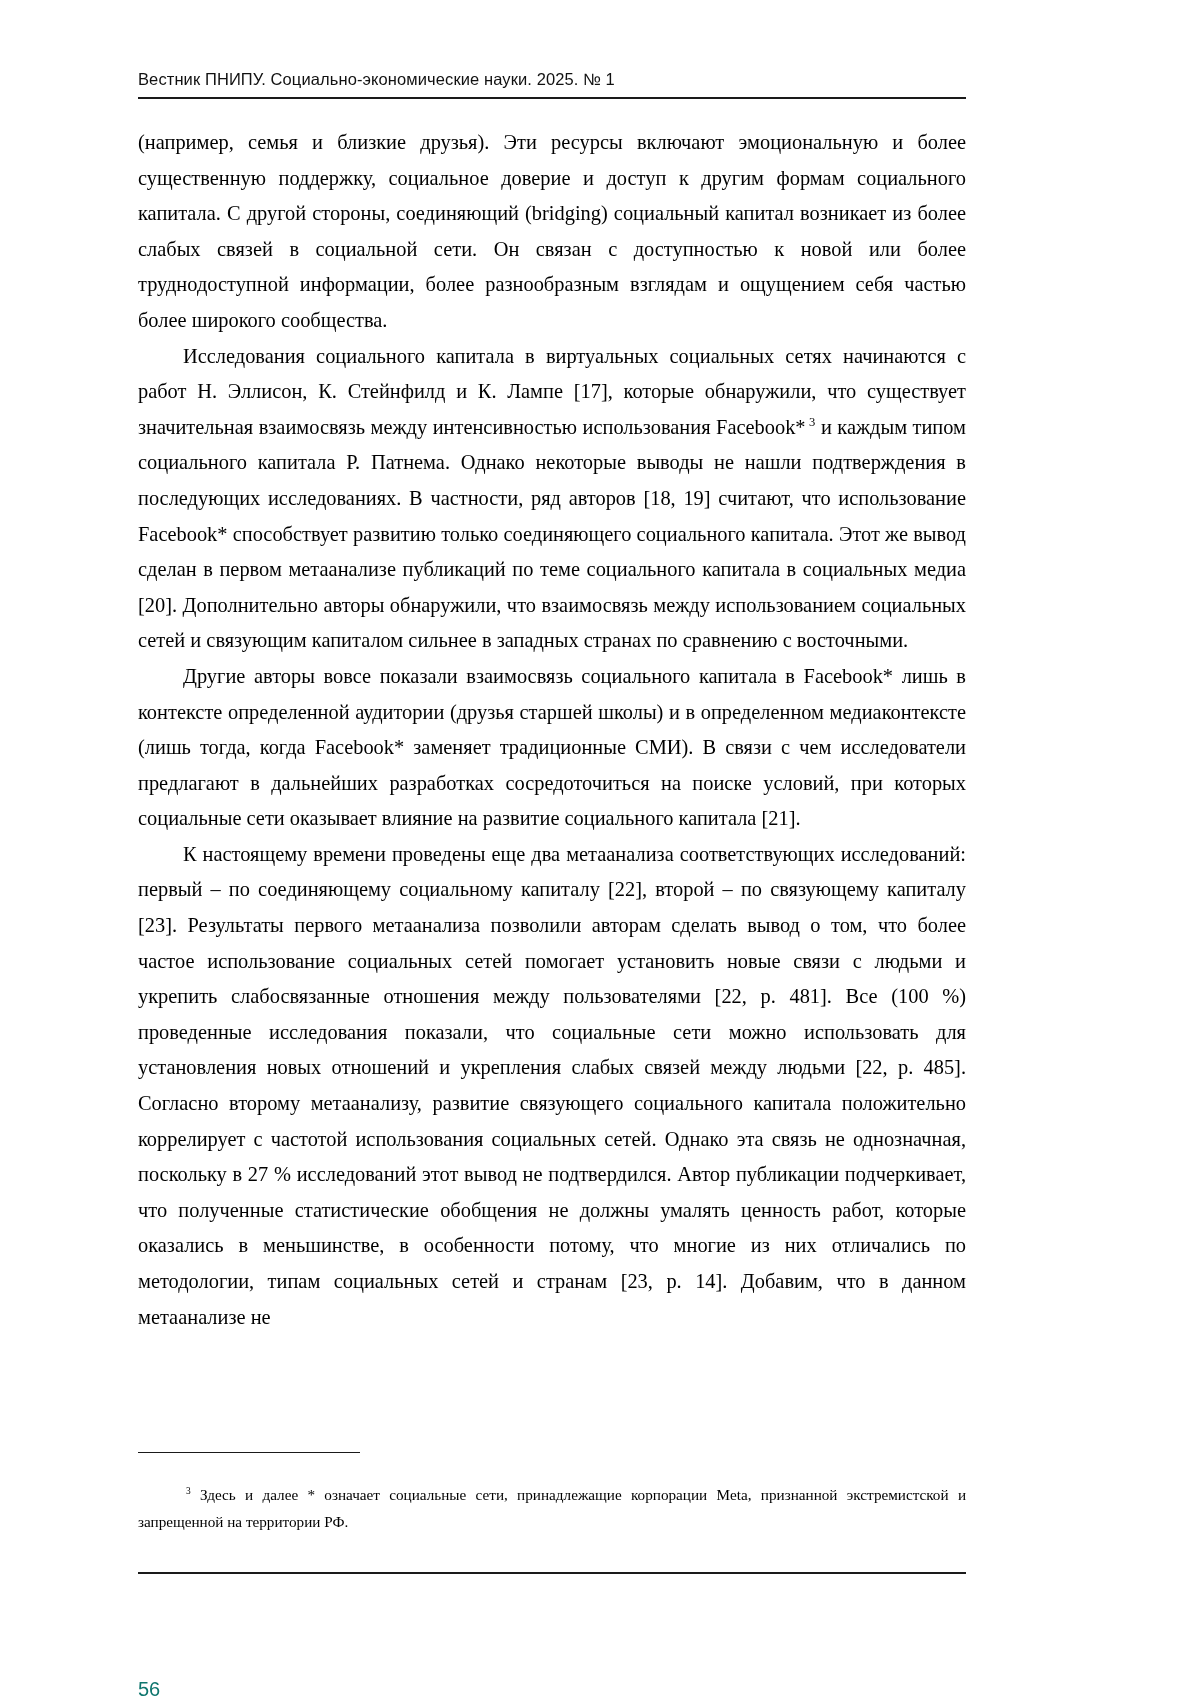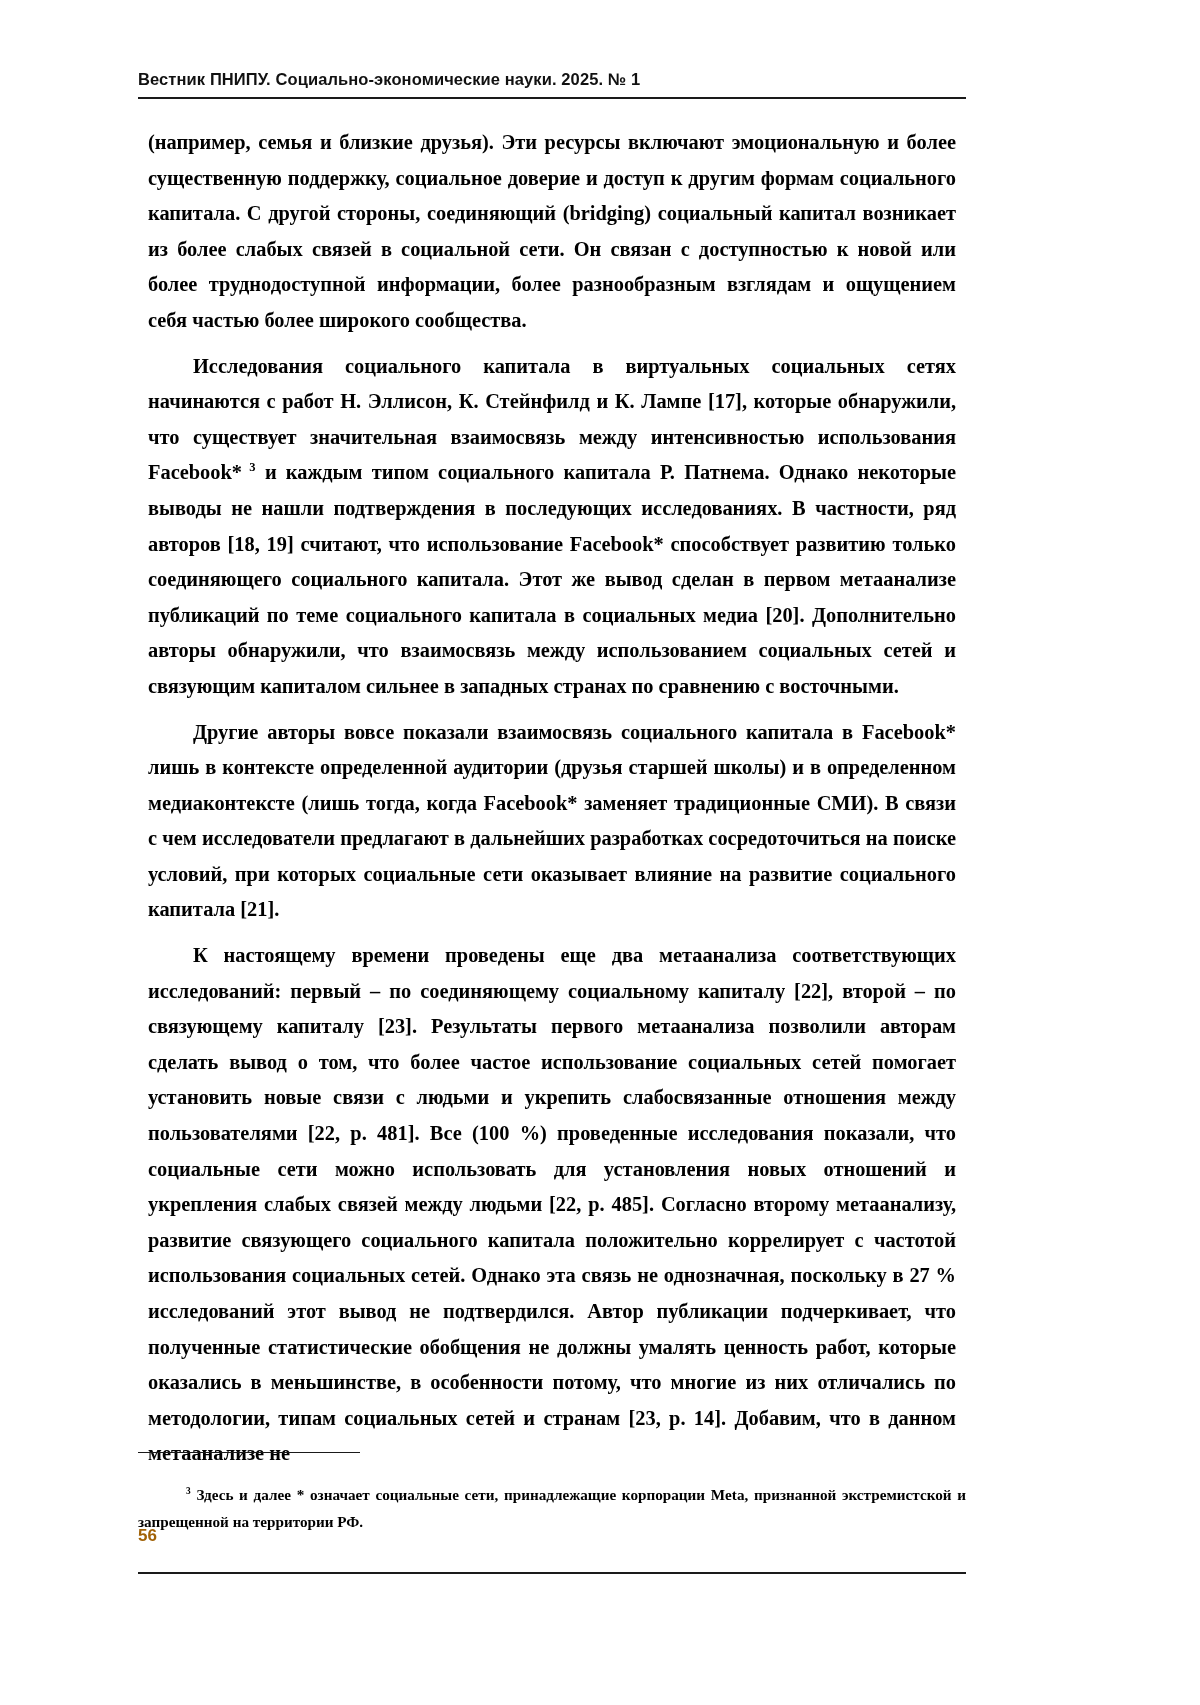--- a/index.html
+++ b/index.html
@@ -9,21 +9,20 @@
   }
   .page {
     position: relative;
     width: 1200px;
     height: 1705px;
     background: #ffffff;
     box-sizing: border-box;
     font-family: "Liberation Serif", serif;
     color: #000000;
     overflow: hidden;
-    font-weight: bold;
   }
   .content {
     position: absolute;
     left: 138px;
     top: 70px;
     width: 828px;
   }
   
   .runhead {
     font-family: "Liberation Sans", sans-serif;
@@ -40,21 +39,21 @@
   
   .body-text {
     margin-top: 26px;
     font-size: 20.4px;
     line-height: 35.6px;
     text-align: justify;
     text-justify: inter-word;
     hyphens: manual;
   }
   .body-text p {
-    margin: 10px;
+    margin: 0;
     text-indent: 45px;
   }
   .body-text p.noindent {
     text-indent: 0;
   }
   sup {
     font-size: 0.62em;
     line-height: 0;
     vertical-align: super;
   }
@@ -83,24 +82,24 @@
   .rule-bottom {
     position: absolute;
     left: 138px;
     top: 1572px;
     width: 828px;
     border-top: 2.2px solid #1a1a1a;
   }
   .folio {
     position: absolute;
     left: 138px;
-    top: 1526px;
+    top: 1678px;
     font-family: "Liberation Sans", sans-serif;
-    font-size: 17px;
-    color: #a16207;
+    font-size: 20px;
+    color: #0f766e;
   }
 </style>
 </head>
 <body>
 
 <div class="page">
 
   <div class="content">
 
     <div class="runhead">Вестник ПНИПУ. Социально-экономические науки. 2025. № 1</div>

